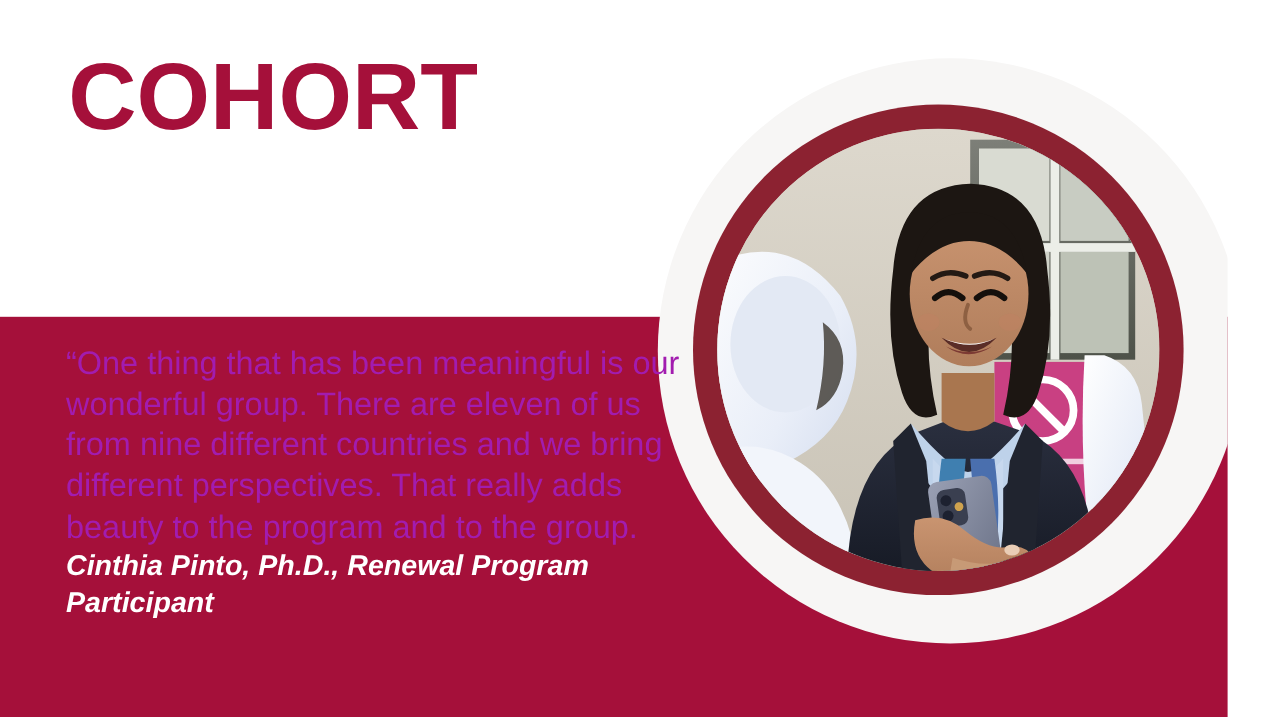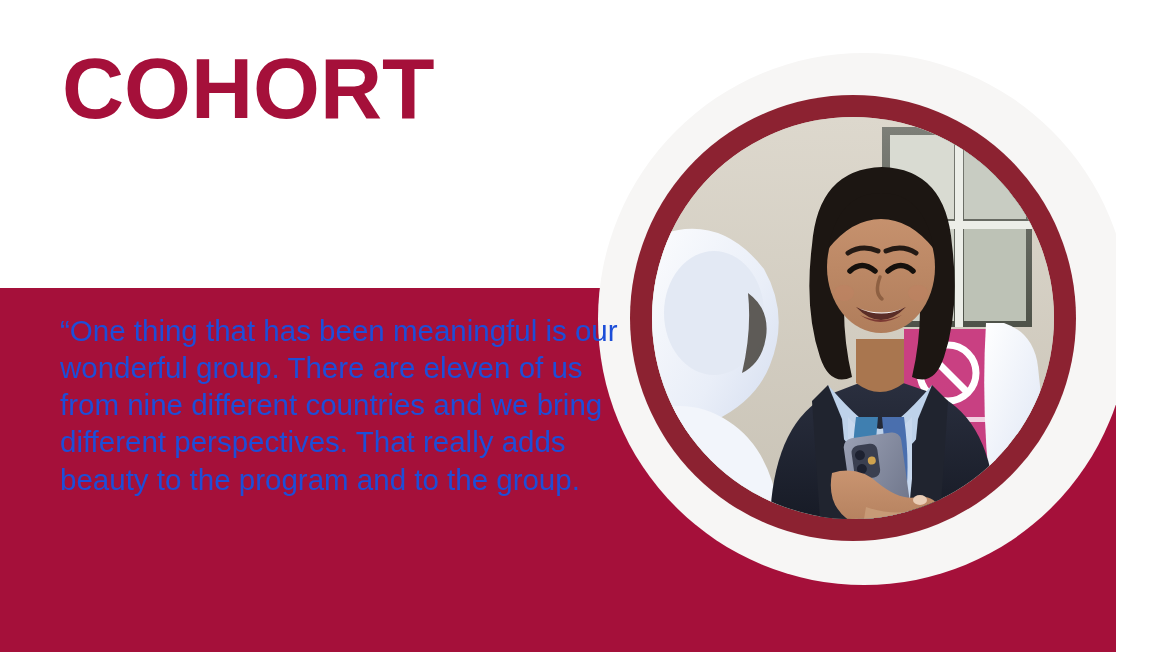--- a/index.html
+++ b/index.html
@@ -67,21 +67,21 @@
   .quote-wrap {
     position: absolute;
     left: 60px;
     top: 312px;
     width: 560px;
     z-index: 6;
   }
   .quote-text {
     font-size: 29.5px;
     line-height: 1.26;
-    color: #1d4ed8;
+    color: #a21caf;
     font-weight: 400;
     margin: 0;
     font-family: "Liberation Sans", sans-serif;
   }
   .quote-attrib {
     font-size: 26px;
     line-height: 1.27;
     color: #ffffff;
     font-weight: 700;
     font-style: italic;
@@ -252,15 +252,16 @@
       </svg>
     </div>
   </div>
 
   <div class="heading">
     <span class="heading-line1">COHORT</span>
   </div>
 
   <div class="quote-wrap">
     <p class="quote-text">“One thing that has been meaningful is our wonderful group. There are eleven of us from nine different countries and we bring different perspectives. That really adds beauty to the program and to the group.</p>
+    <p class="quote-attrib">Cinthia Pinto, Ph.D., Renewal Program Participant</p>
   </div>
 
 </div>
 
 </body></html>

